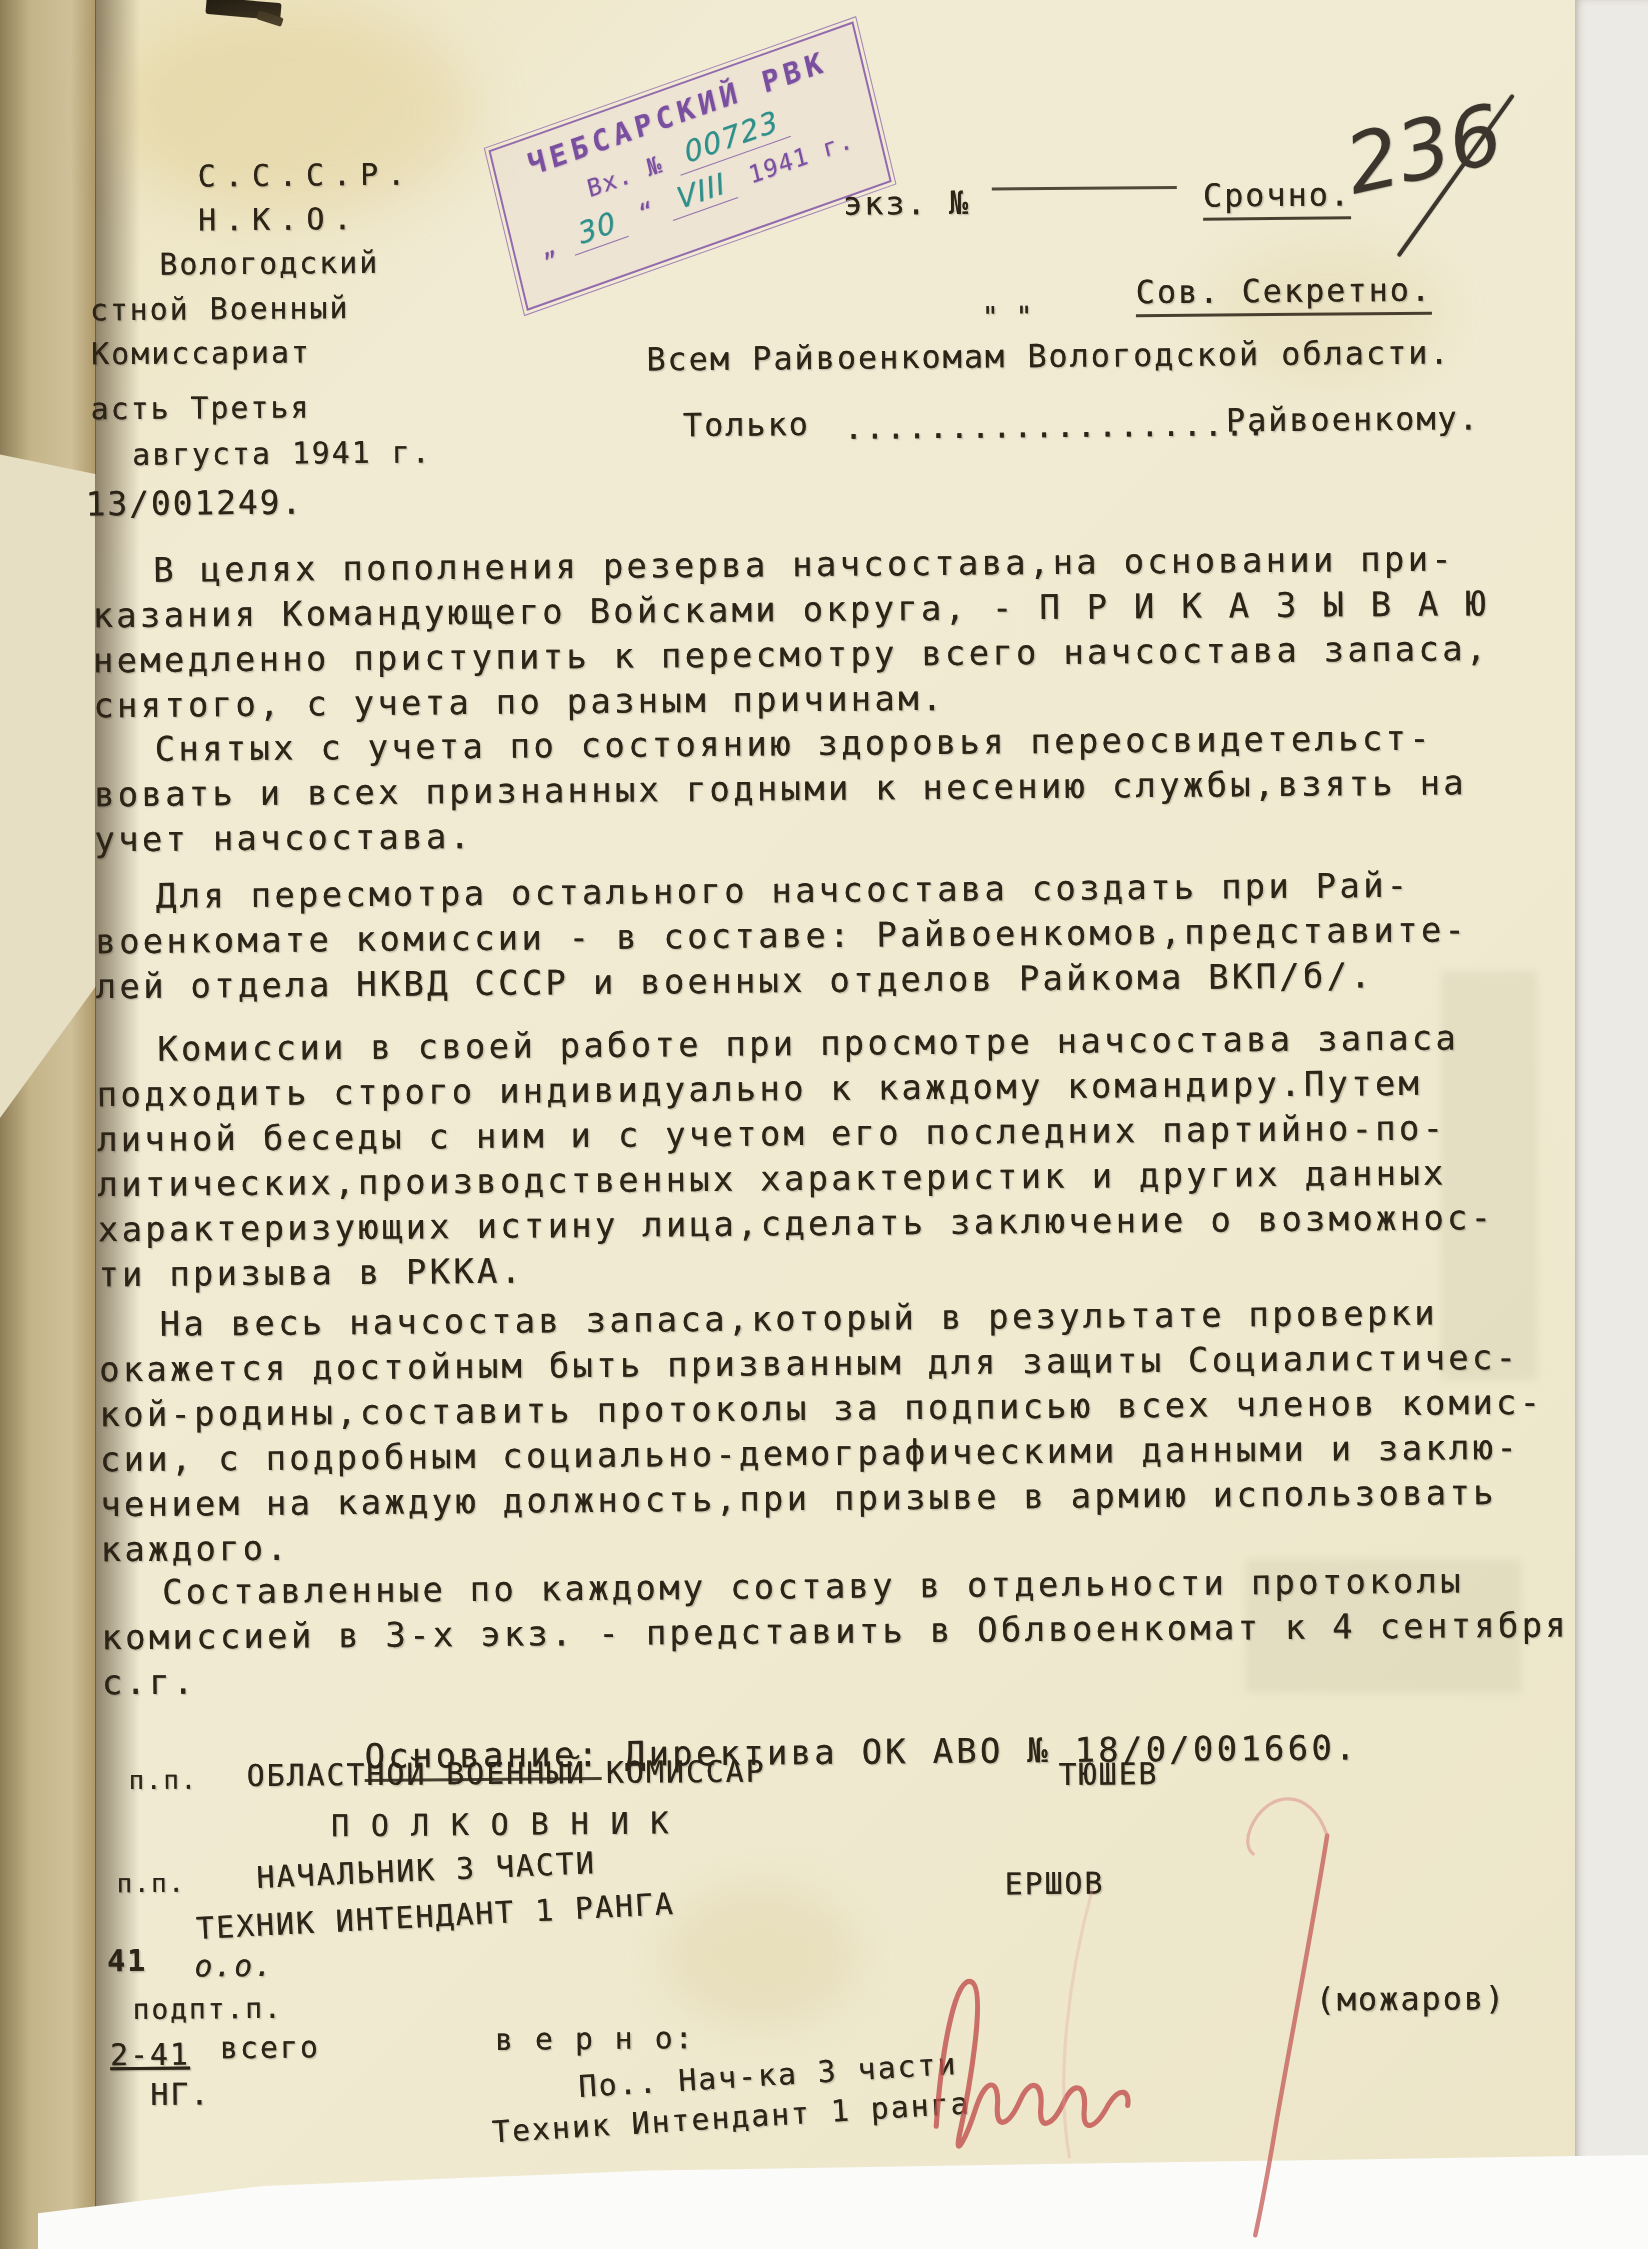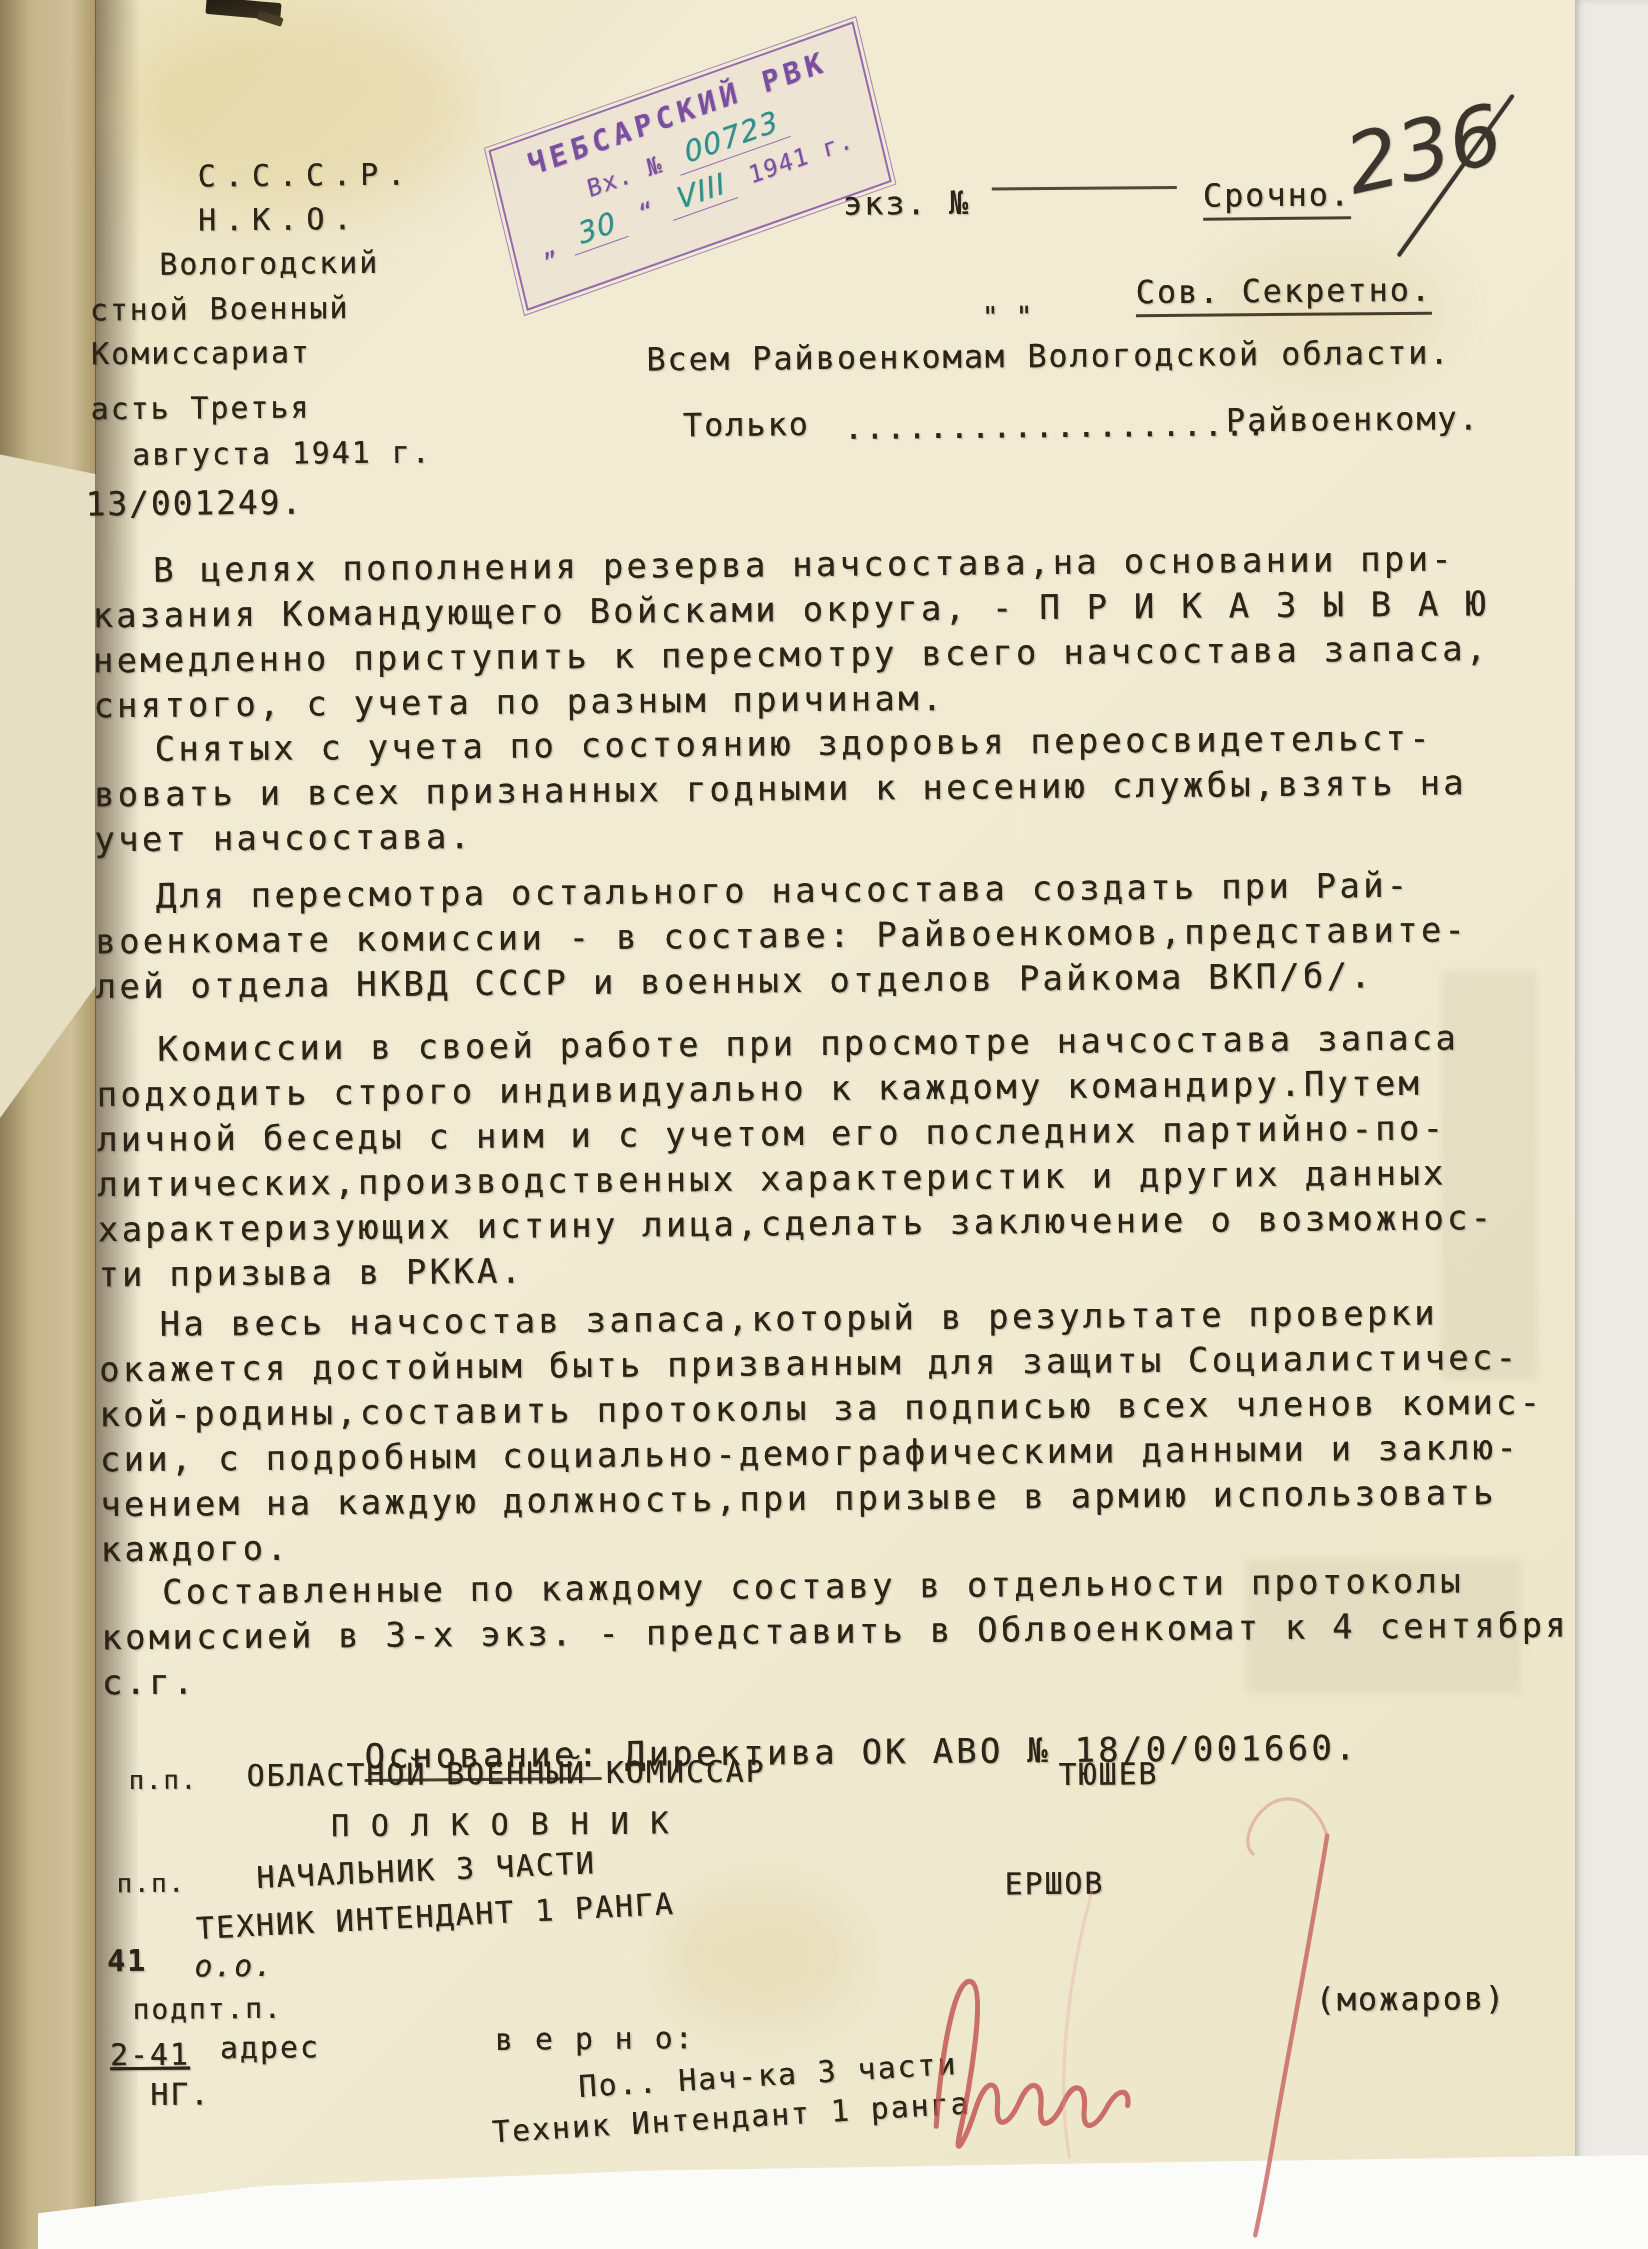--- a/index.html
+++ b/index.html
@@ -158,21 +158,21 @@
     <div class="t sig" style="left:325px;top:1804px;">П О Л К О В Н И К</div>
     <div class="t sig" style="left:110px;top:1862px;font-size:25.6px;">п.п.</div>
     <div class="t sig" style="left:250px;top:1849px;transform:rotate(-2deg);">НАЧАЛЬНИК 3 ЧАСТИ</div>
     <div class="t sig" style="left:998px;top:1868px;">ЕРШОВ</div>
     <div class="t sig" style="left:189px;top:1895px;transform:rotate(-2.5deg);">ТЕХНИК ИНТЕНДАНТ 1 РАНГА</div>
 
     <div class="t sig" style="left:100px;top:1937px;font-weight:bold;">41</div>
     <div class="t sig" style="left:187px;top:1943px;font-style:italic;">о.о.</div>
     <div class="t sig" style="left:125px;top:1987px;font-size:28px;">подпт.п.</div>
     <div class="t sig" style="left:102px;top:2031px;text-decoration:underline;">2-41</div>
-    <div class="t sig" style="left:212px;top:2025px;">адрес</div>
+    <div class="t sig" style="left:212px;top:2025px;">всего</div>
     <div class="t sig" style="left:142px;top:2071px;">НГ.</div>
 
     <div class="t sig" style="left:487px;top:2019px;">в е р н о:</div>
     <div class="t sig" style="left:570px;top:2057px;transform:rotate(-3deg);">По.. Нач-ка 3 части</div>
     <div class="t sig" style="left:483px;top:2099px;transform:rotate(-3deg);">Техник Интендант 1 ранга</div>
     <div class="t sig" style="left:1308px;top:1985px;font-size:32px;">(можаров)</div>
 
     <svg class="overlay" width="1648" height="2250" viewBox="0 0 2580 3522">
       <path d="M1452,3330 C1462,3200 1486,3090 1510,3105 C1532,3120 1505,3270 1488,3345
                C1480,3382 1498,3352 1515,3300 C1532,3252 1552,3258 1548,3300

